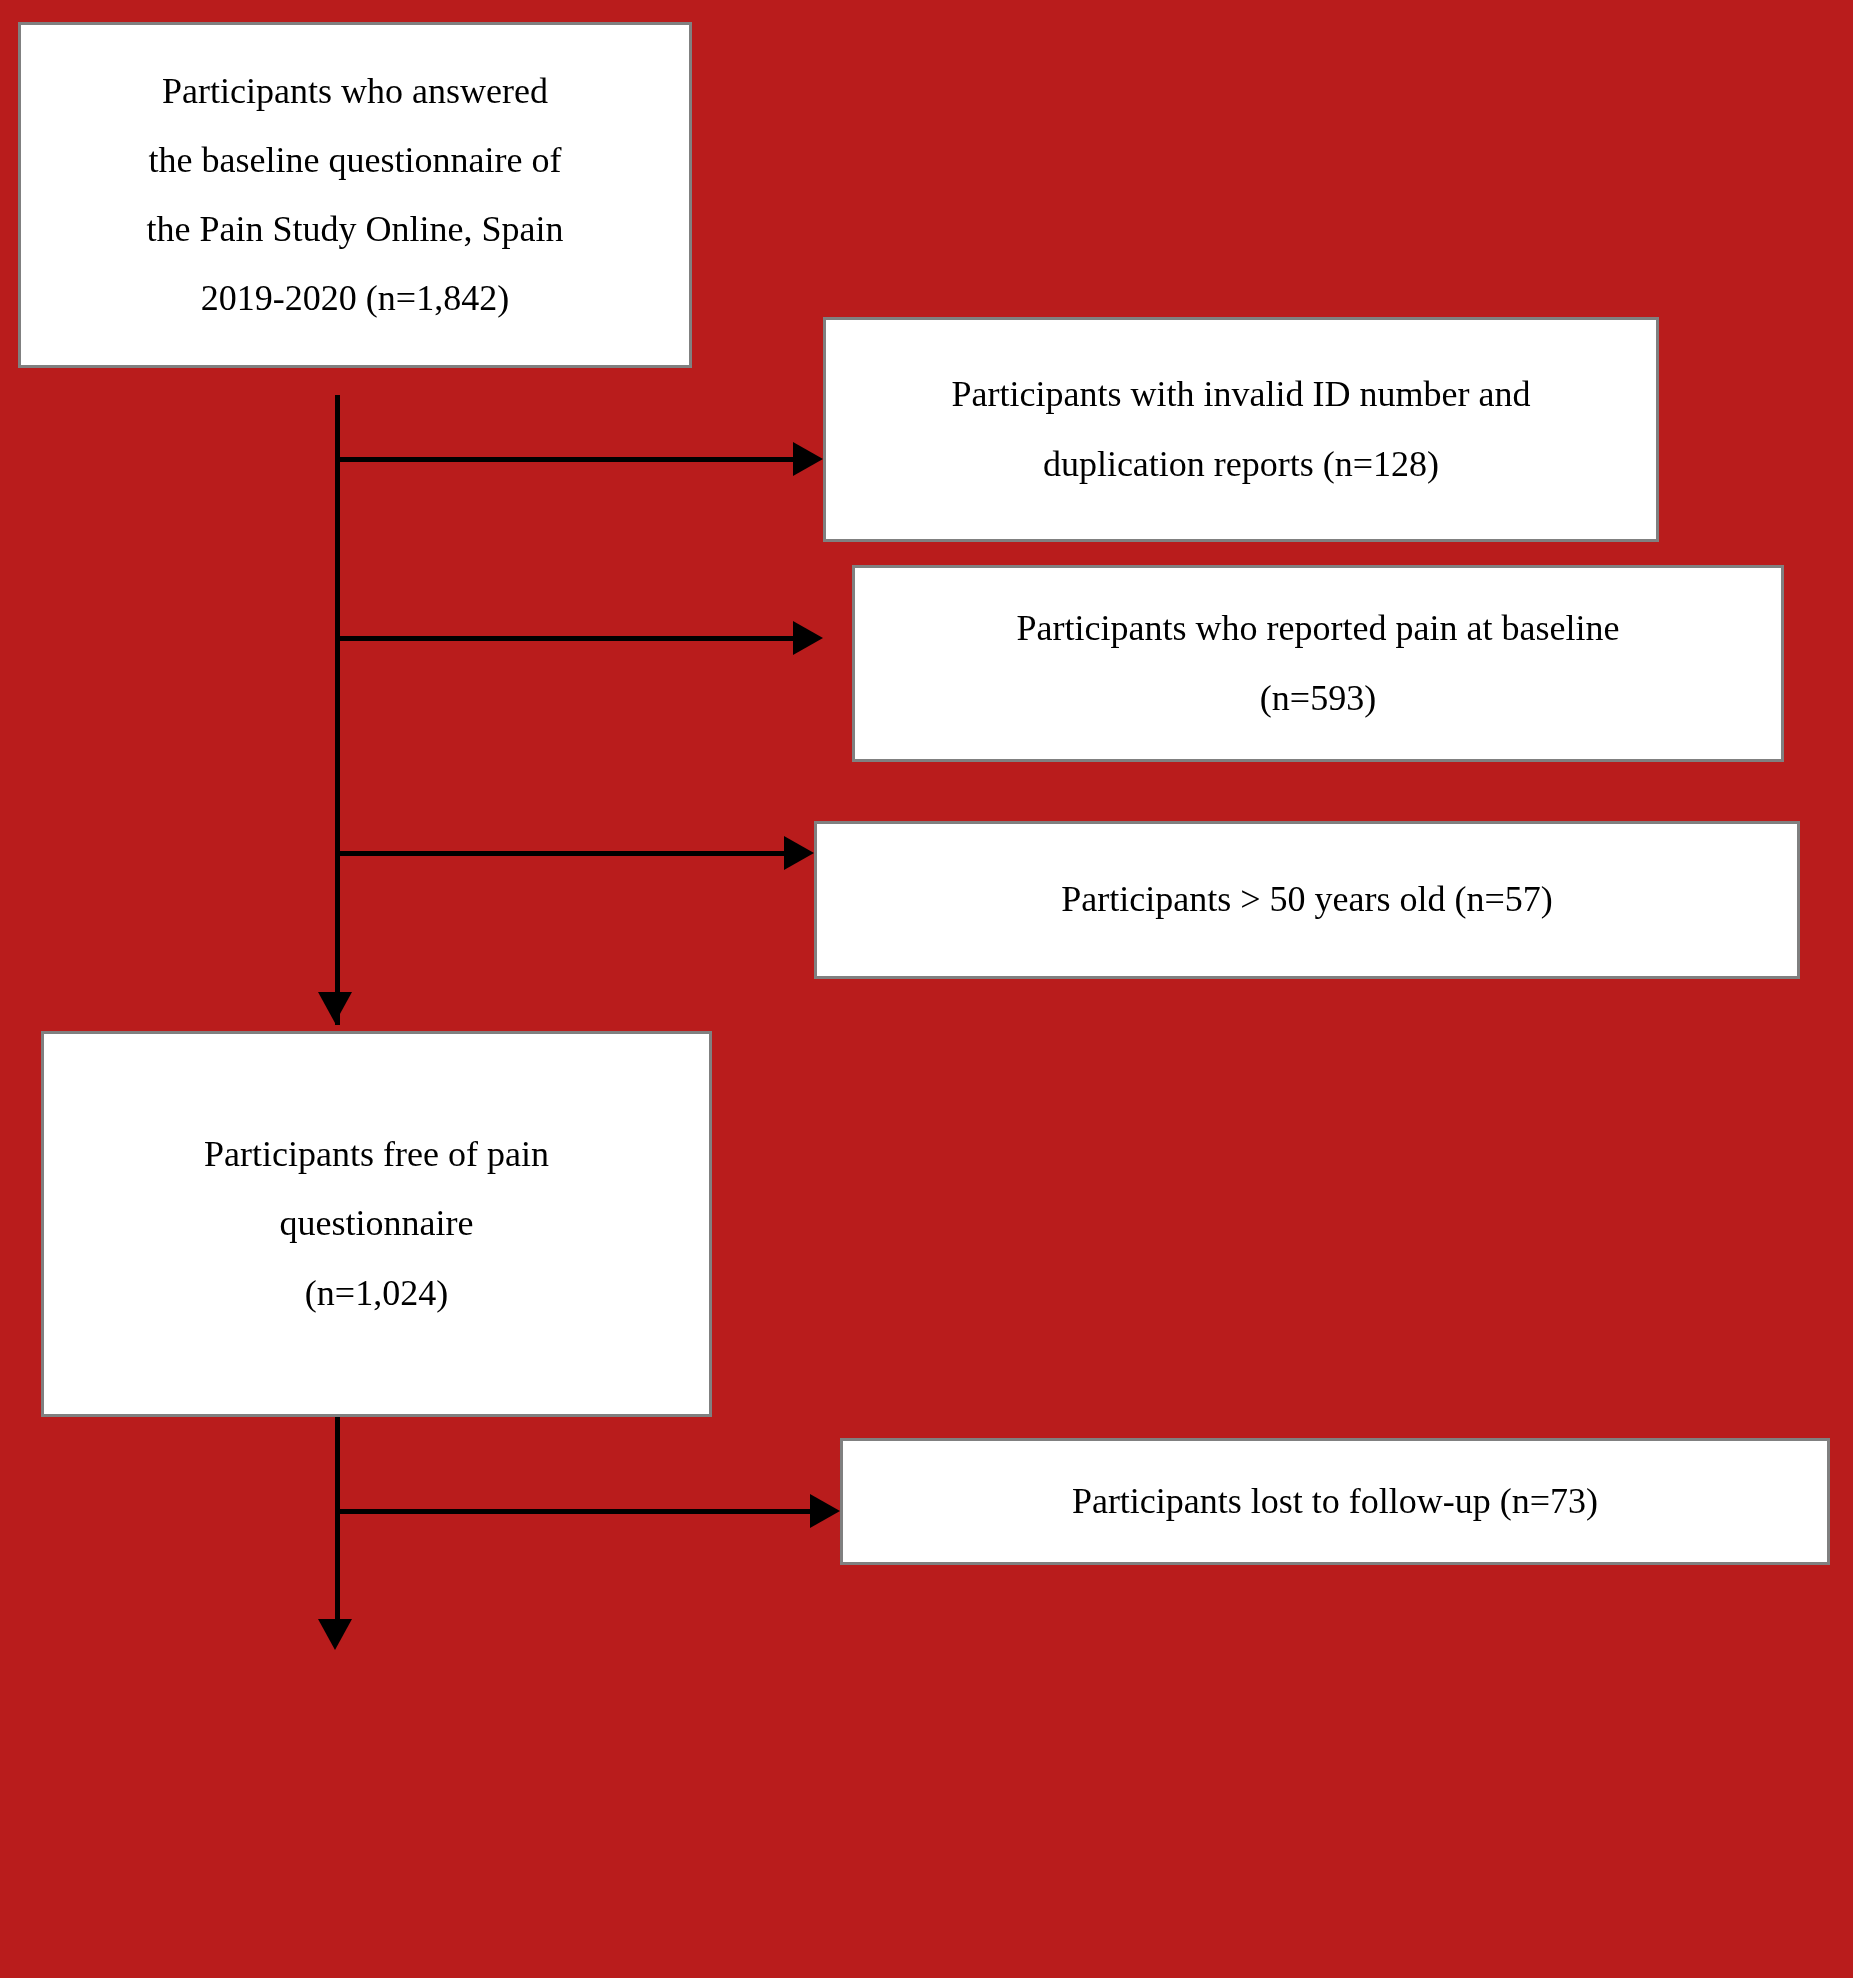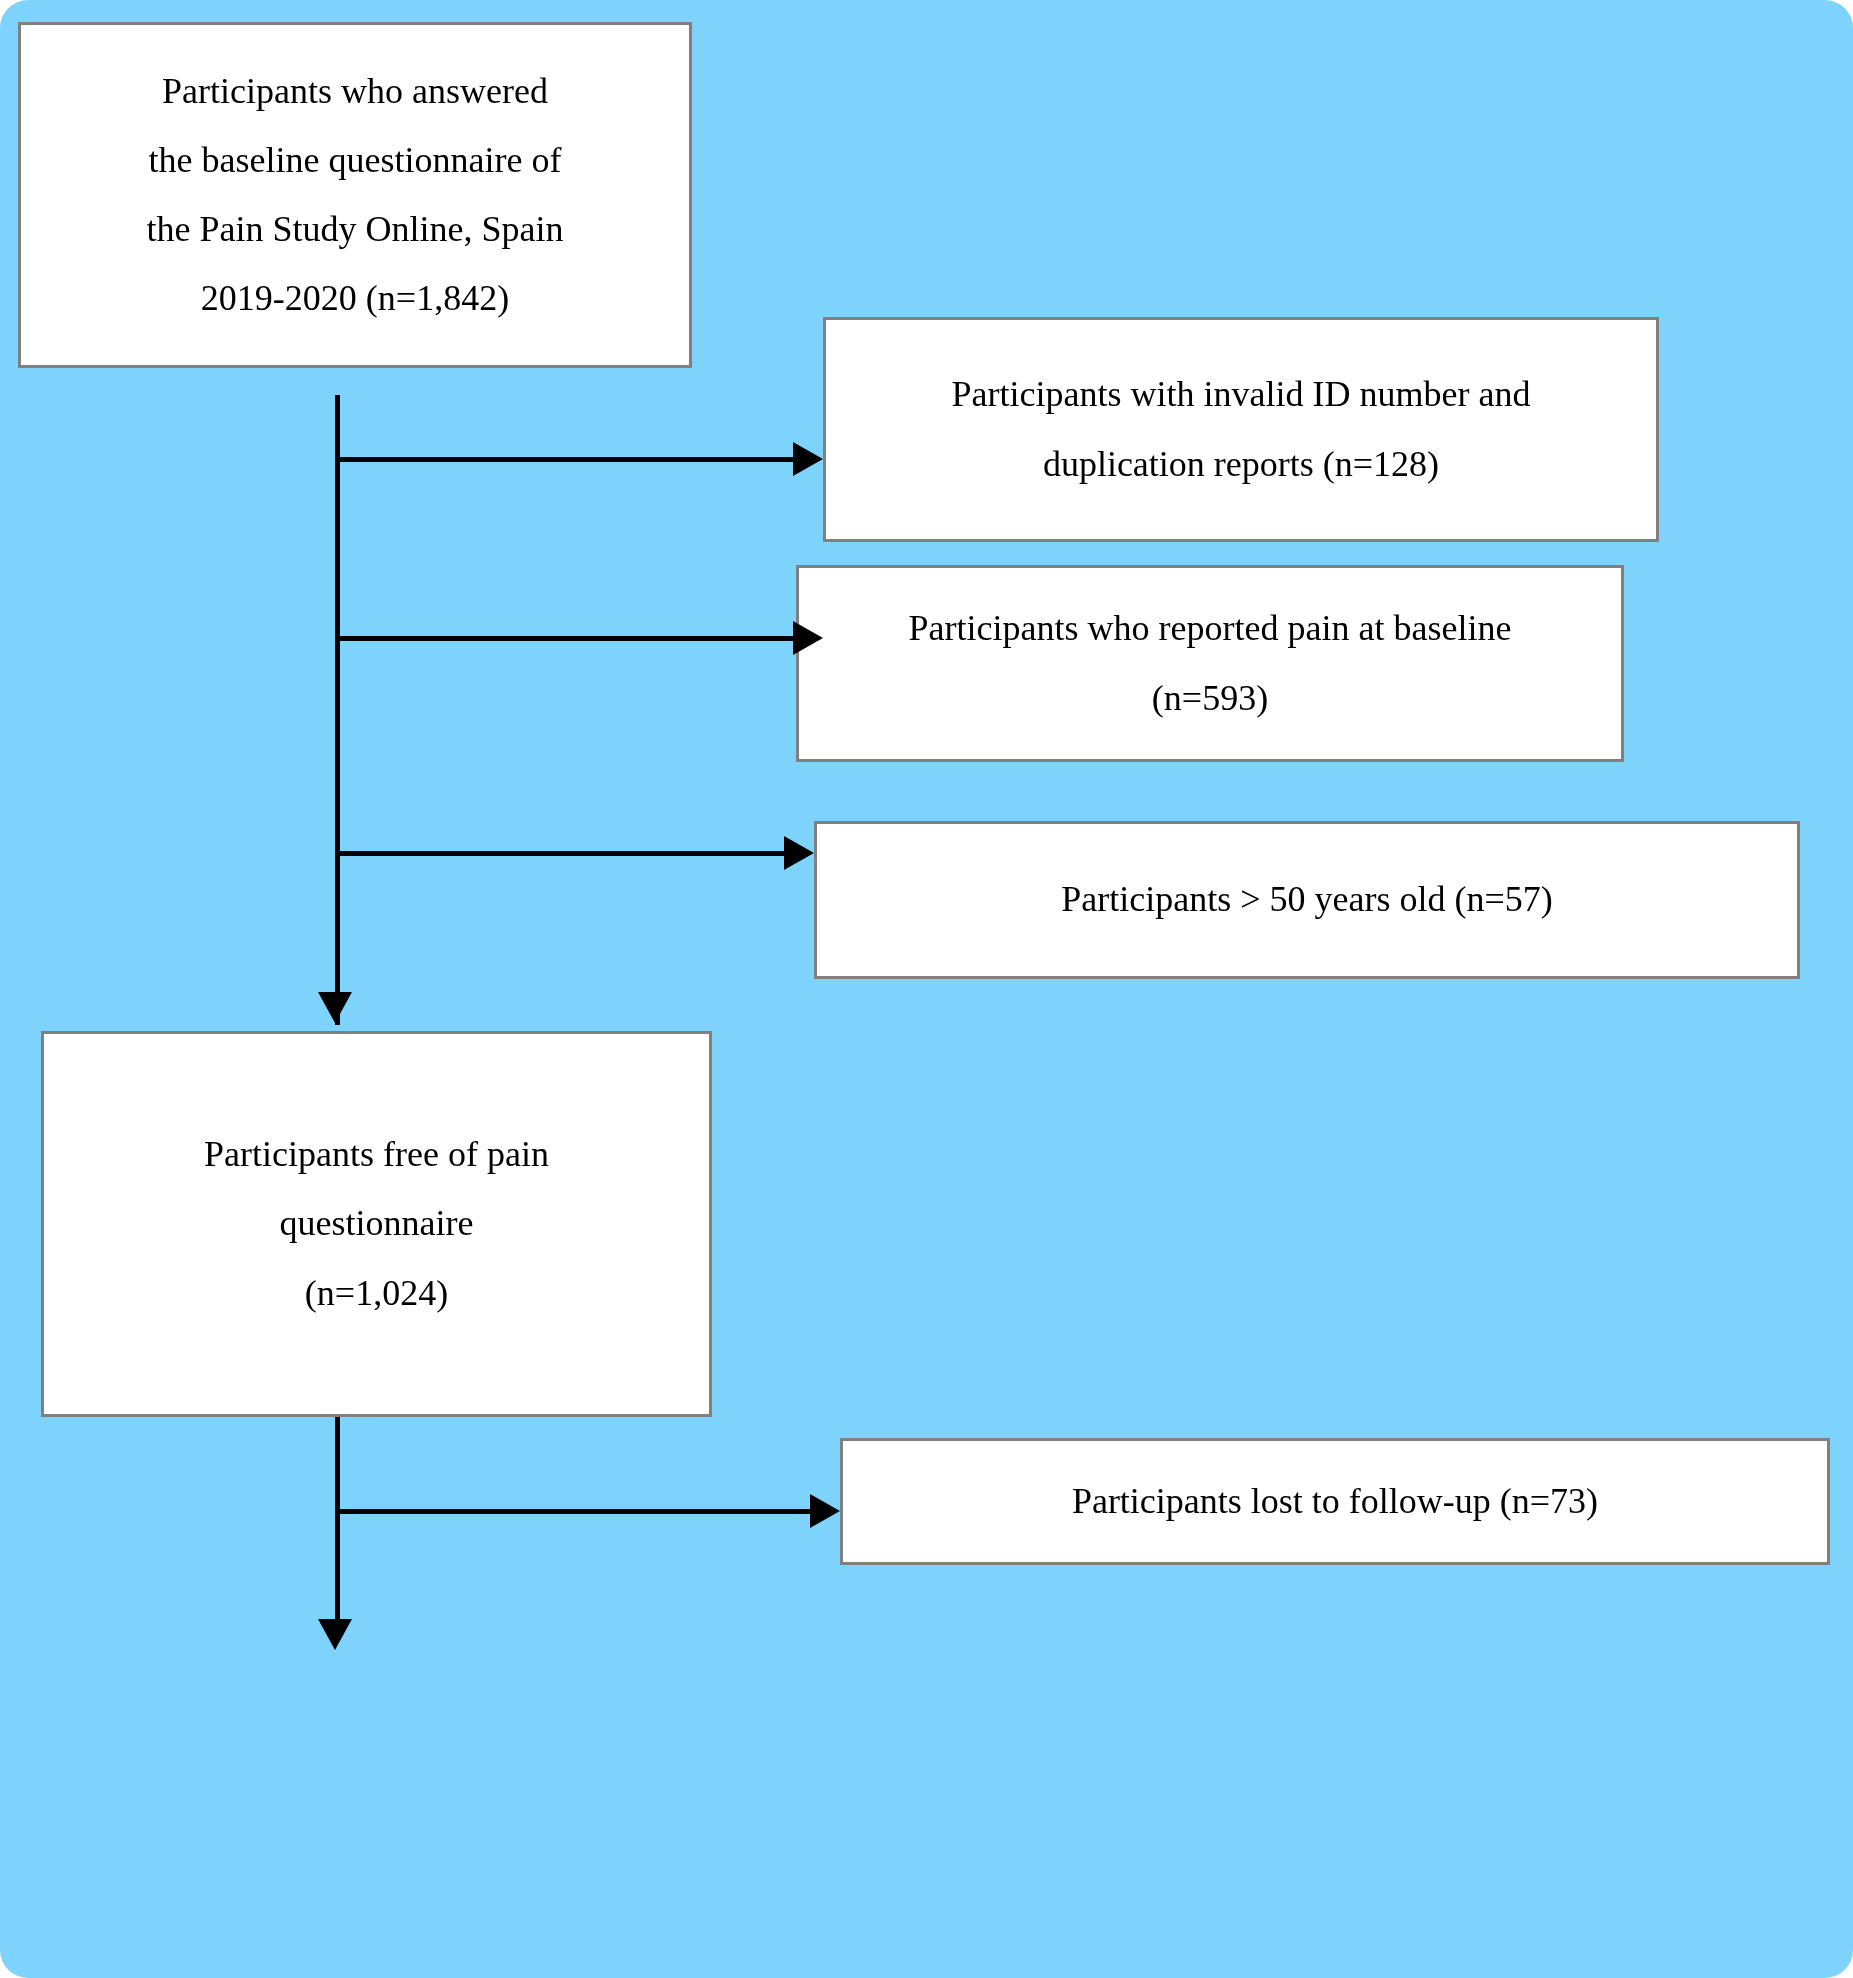--- a/index.html
+++ b/index.html
@@ -4,24 +4,23 @@
 <style>
   html, body {
     margin: 0;
     padding: 0;
     background: #ffffff;
   }
   #flow-root {
     position: relative;
     width: 1853px;
     height: 1978px;
-    background: #7dd3fc;
+    background: #b91c1c;
     font-family: "Liberation Serif", "DejaVu Serif", serif;
     overflow: hidden;
-    border-radius: 28px;
   }
   .flow-box {
     position: absolute;
     box-sizing: border-box;
     border: 3.9px solid #808080;
     background: #ffffff;
     display: flex;
     flex-direction: column;
     align-items: center;
     justify-content: center;
@@ -31,21 +30,21 @@
     line-height: 1.92;
     padding: 3.1px 14px;
   }
   .flow-box .line {
     display: block;
     white-space: nowrap;
   }
   
   #box-baseline      { left: 18px;   top: 22px;   width: 674px;  height: 346px; }
   #box-invalid-id    { left: 823px; top: 317px;  width: 836px; height: 225px; }
-  #box-pain-baseline { left: 796px; top: 565px;  width: 828px; height: 197px; }
+  #box-pain-baseline { left: 852px; top: 565px;  width: 932px; height: 197px; }
   #box-age-over-50   { left: 814px; top: 797px; width: 986px; height: 158px; margin-top: 24px; }
   #box-free-of-pain  { left: 41px;   top: 1031px; width: 671px;  height: 386px; }
   #box-lost-followup { left: 840px; top: 1438px; width: 990px; height: 127px; }
   #box-final         { left: 41px;   top: 1660px; width: 663px;  height: 286px; }
 
   
   .vline {
     position: absolute;
     width: 4.7px;
     background: #000000;

